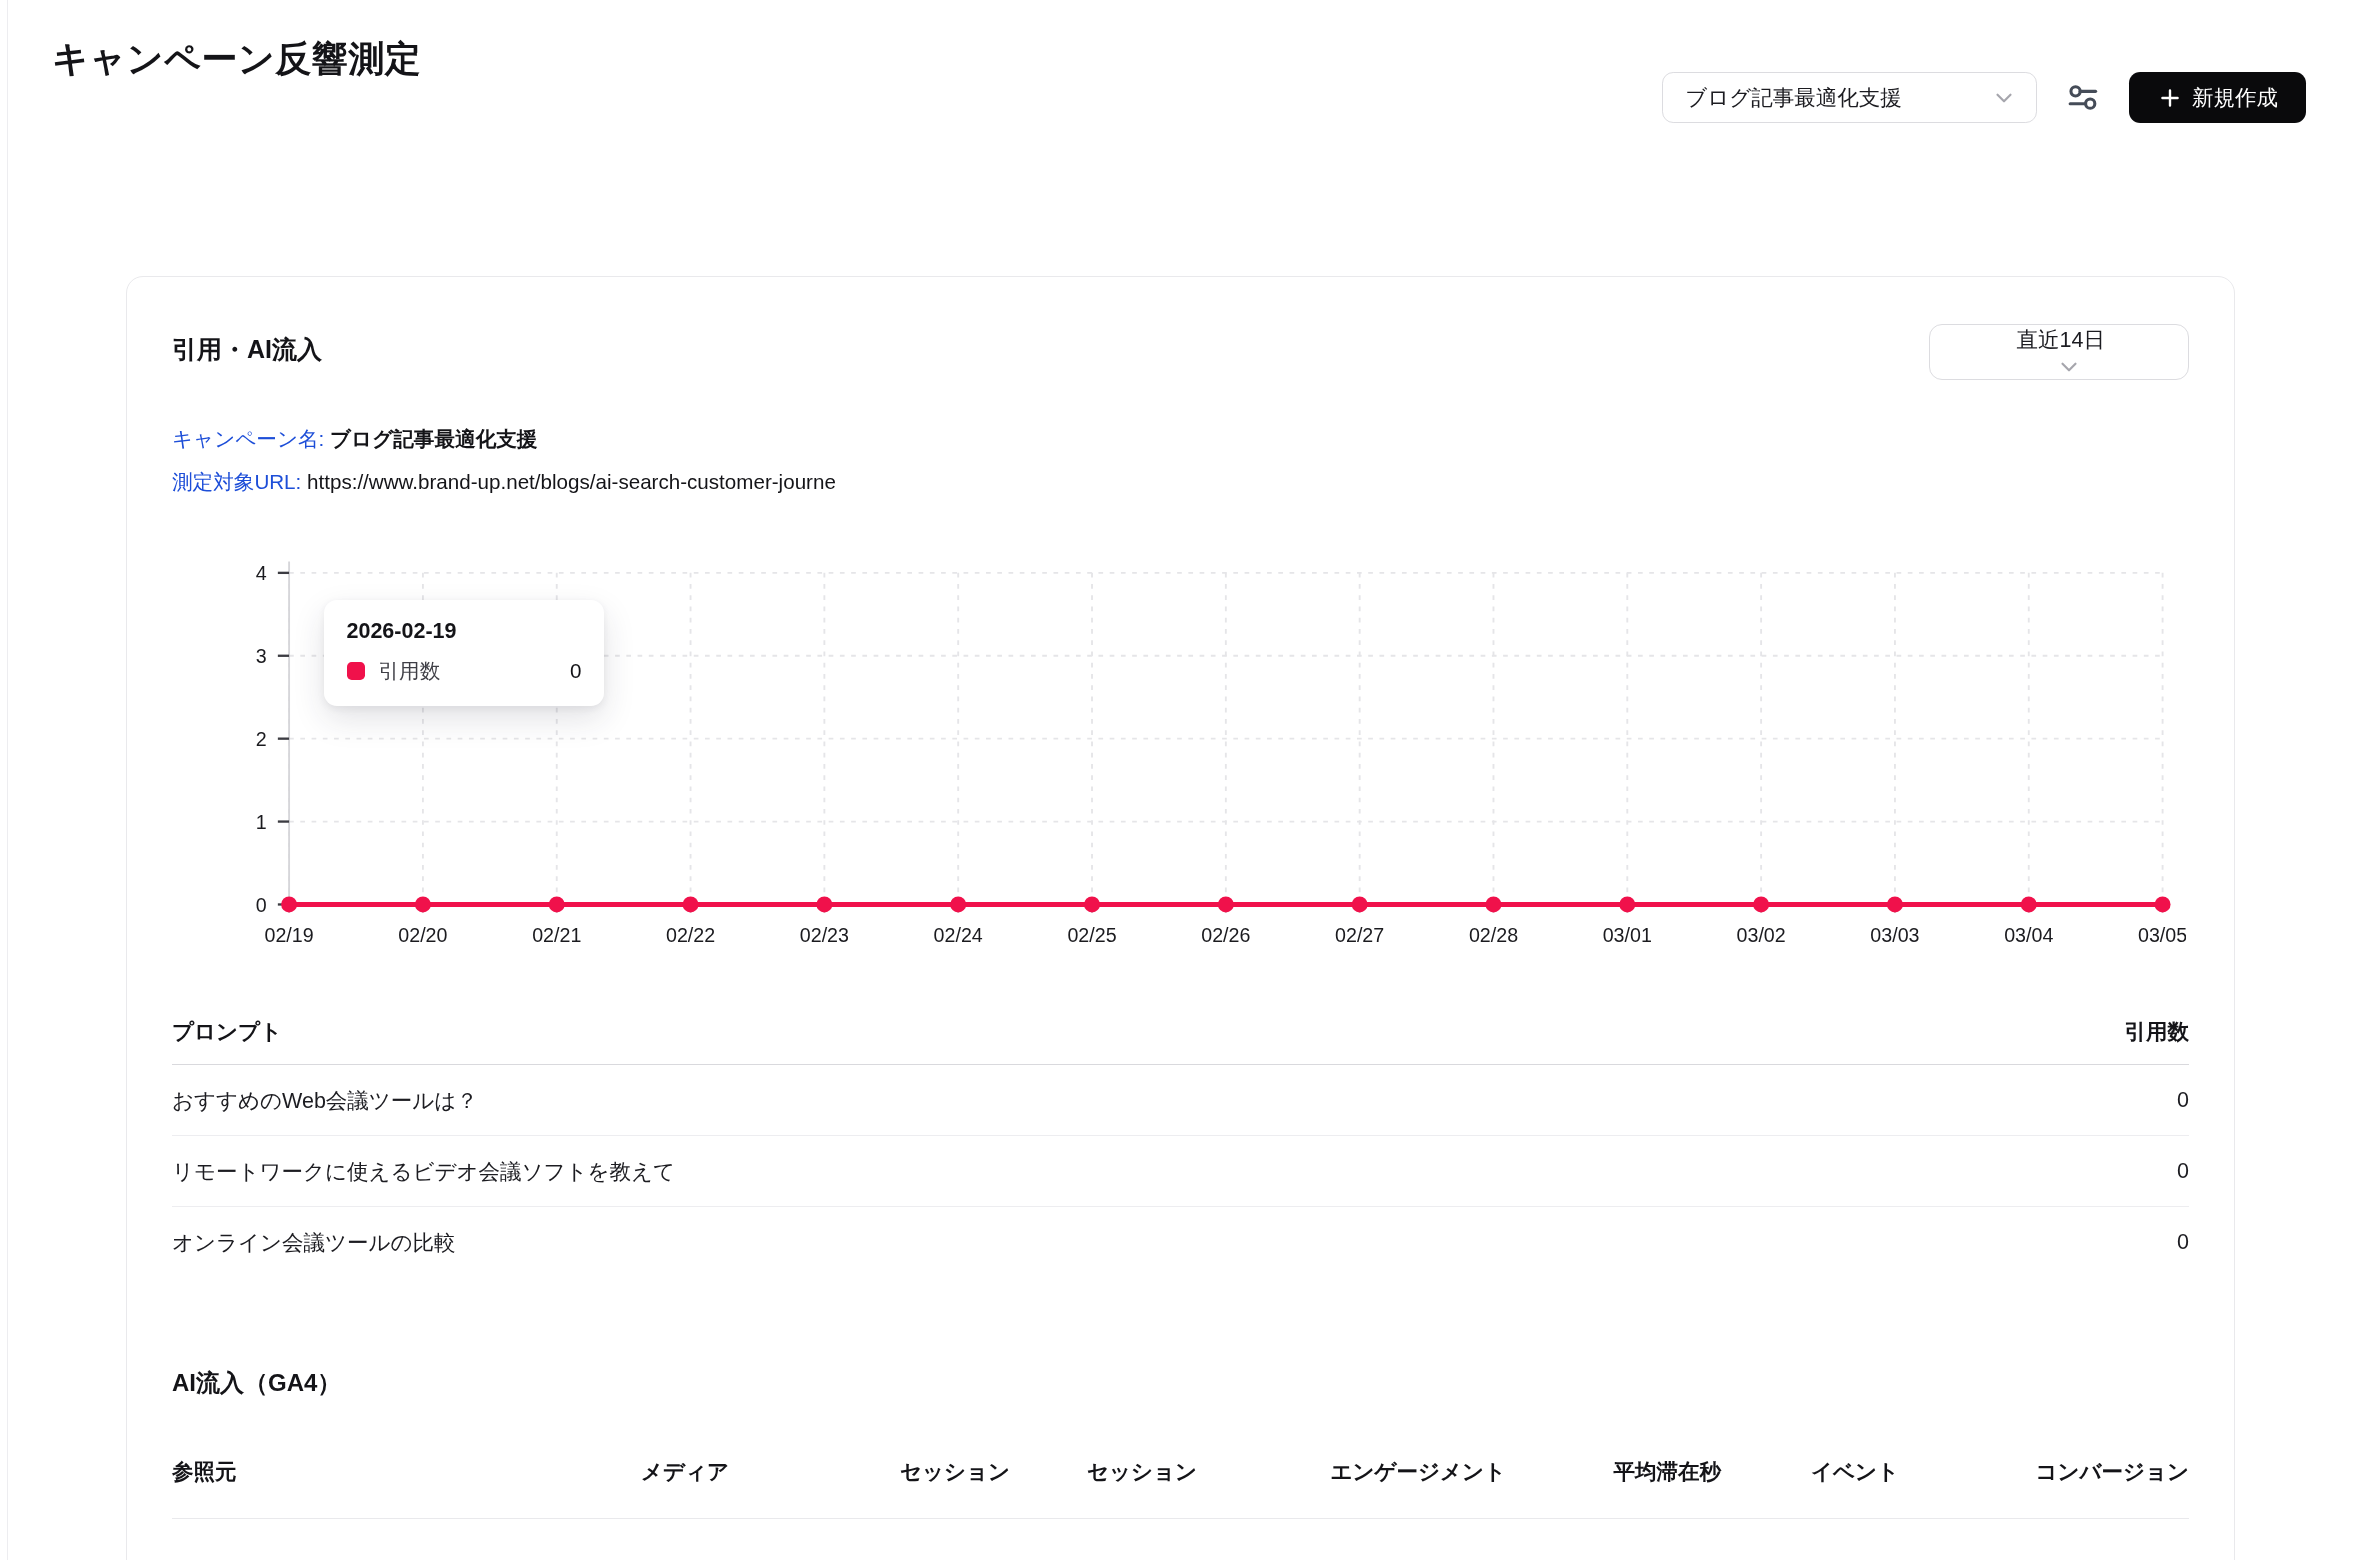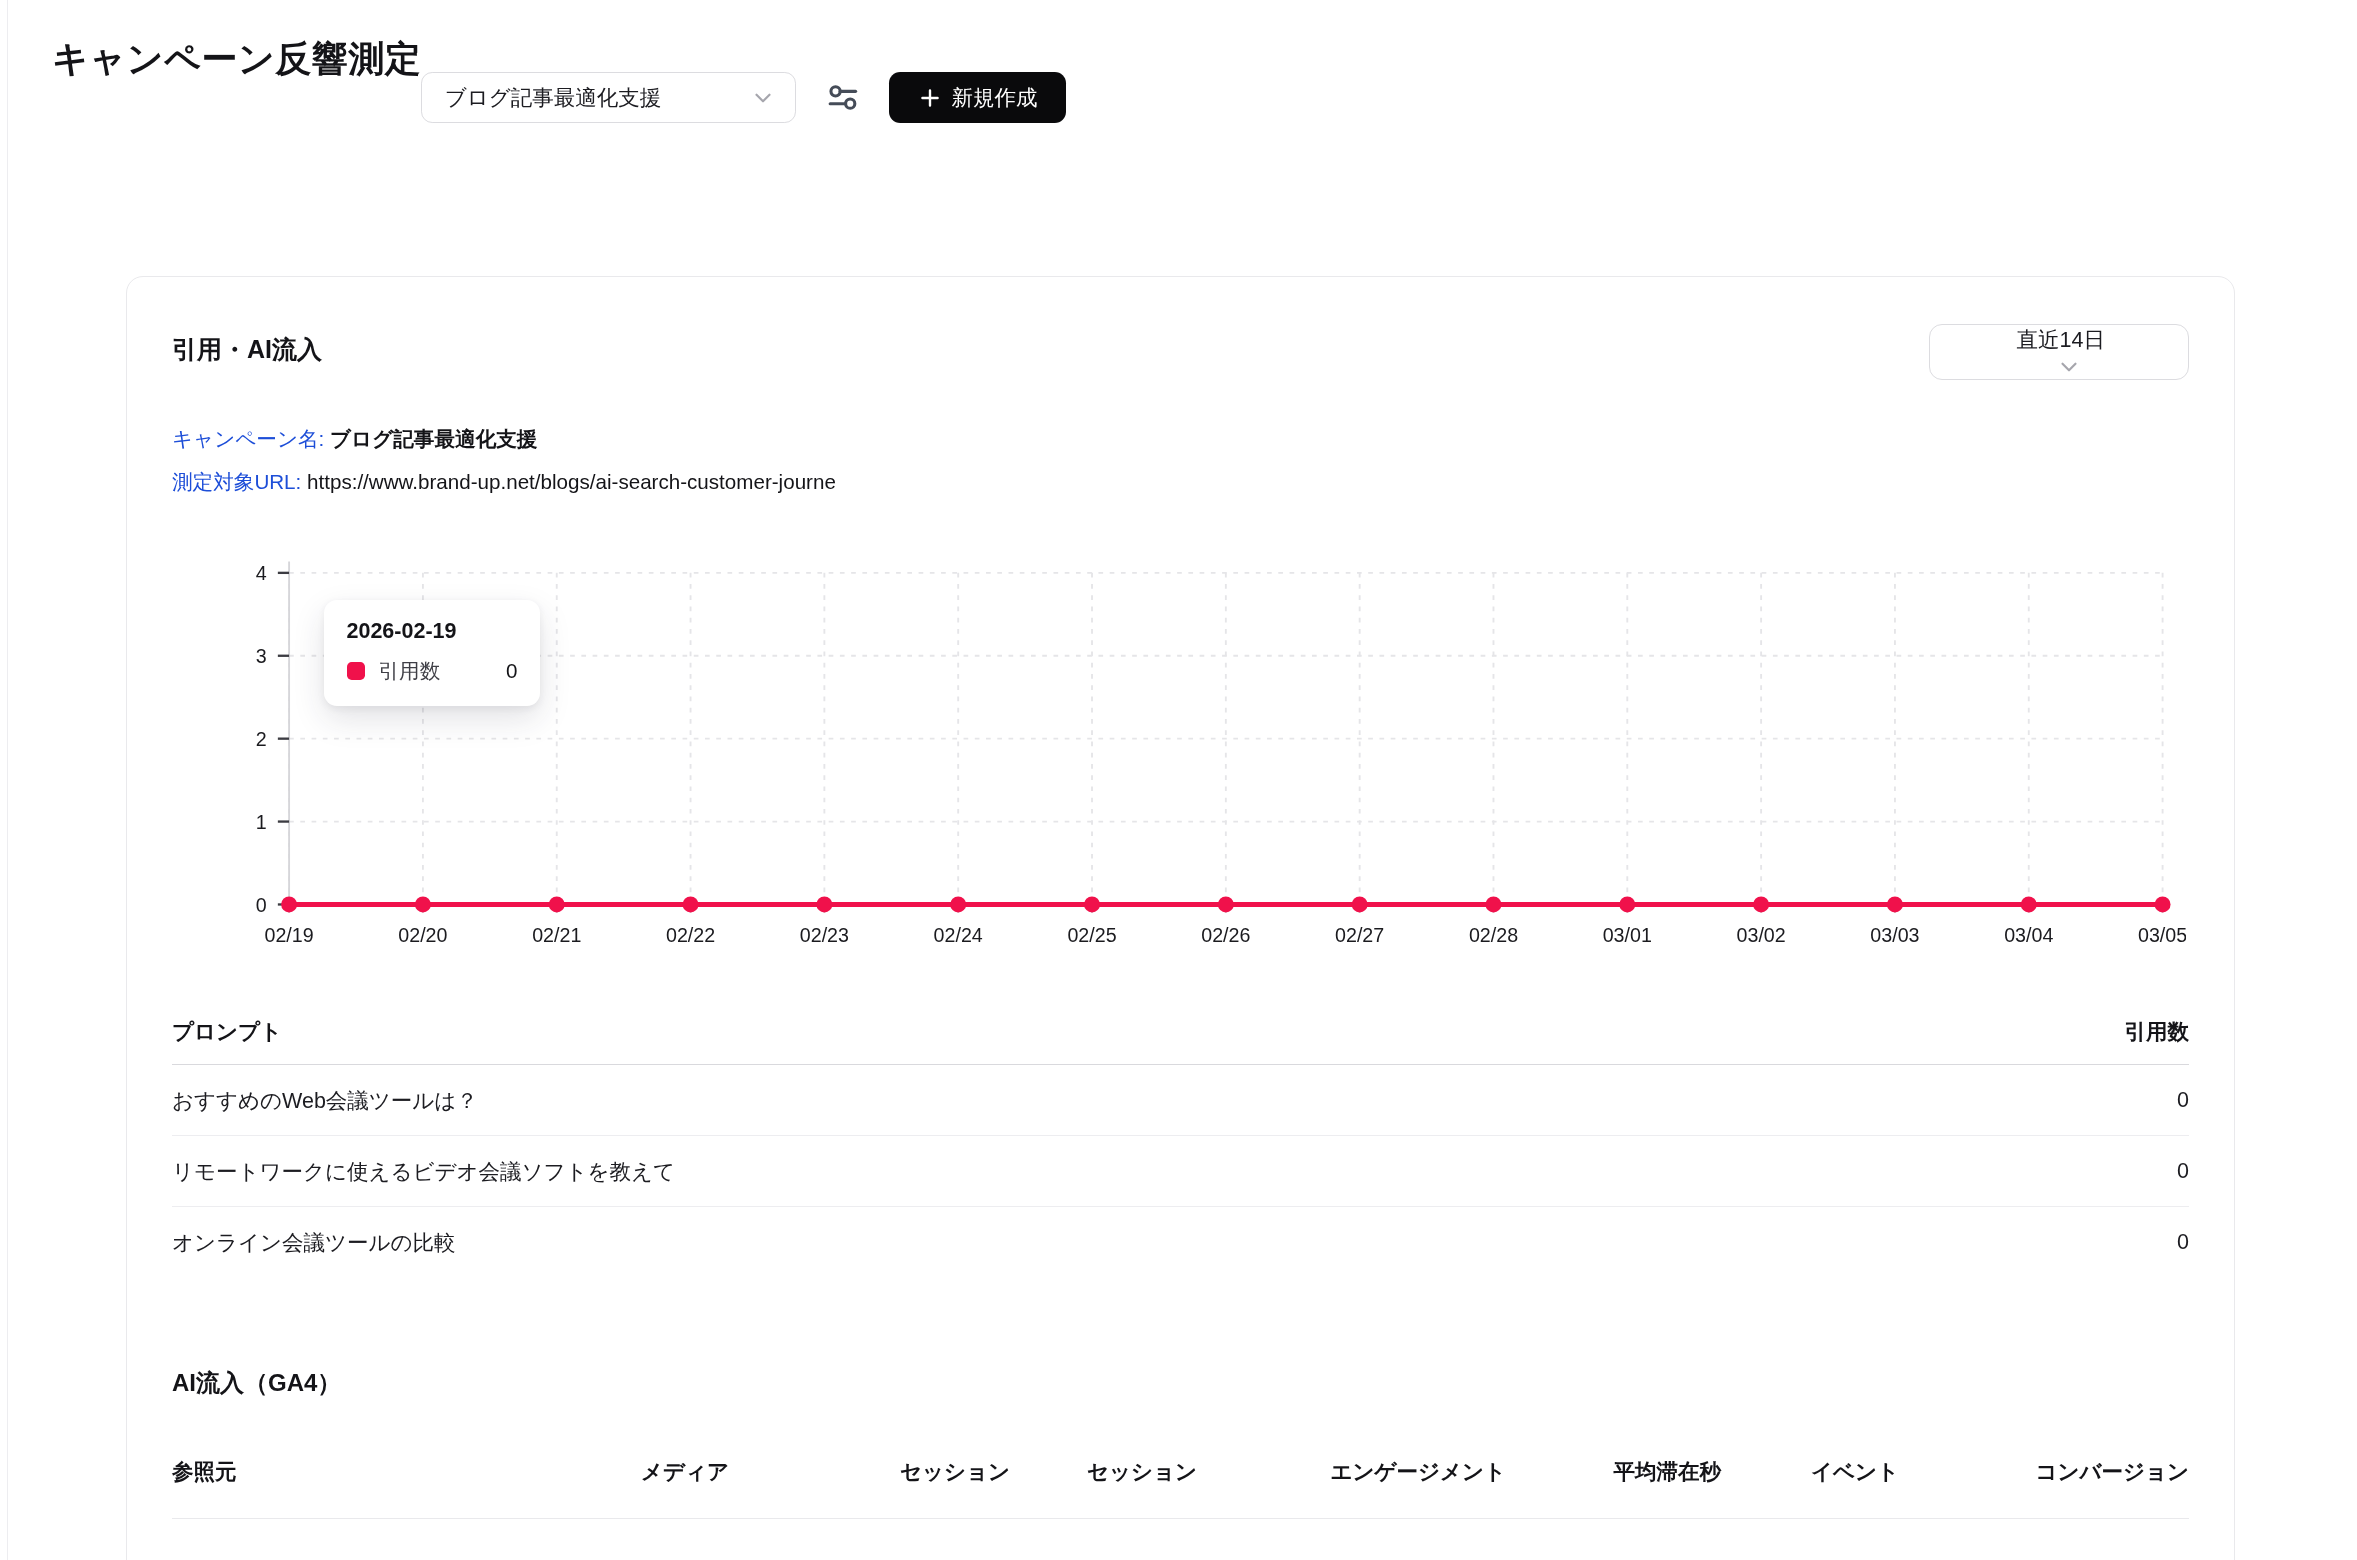--- a/index.html
+++ b/index.html
@@ -5,21 +5,21 @@
   html,body{margin:0;padding:0;}
   body{
     width:2357px;height:1561px;overflow:hidden;position:relative;
     background:#ffffff;color:#18181b;
     font-family:"Liberation Sans","DejaVu Sans",sans-serif;
     -webkit-font-smoothing:antialiased;
   }
   .left-divider{position:absolute;left:6.6px;top:0;width:1.9px;height:100%;background:#ededf0;}
 
   
-  .page-header{display:flex;justify-content:flex-start;align-items:flex-start;padding:36px 51px 0 52px;}
+  .page-header{display:flex;justify-content:space-between;align-items:flex-start;padding:36px 51px 0 52px;}
   .page-title{font-size:36px;font-weight:700;line-height:45px;color:#141418;letter-spacing:0.5px;}
   .page-subtitle{margin-top:11.2px;font-size:20.6px;color:#555a63;}
   .header-controls{display:flex;align-items:center;gap:24px;margin-top:36px;}
   .select-box{
     display:flex;align-items:center;justify-content:space-between;
     border:1.9px solid #dcdce0;border-radius:11.2px;background:#fff;
     height:51px;box-sizing:border-box;padding:0 19px 0 22.5px;font-size:21.5px;color:#1c1c21;cursor:pointer;
   }
   .select-box .chev{flex:0 0 auto;margin-left:17px;}
   .campaign-select{min-width:375px;}
@@ -47,21 +47,21 @@
 
   
   .chart-wrap{position:relative;margin-top:37px;height:417px;}
   .chart-svg{display:block;width:2014px;height:417px;}
   .chart-svg .grid{stroke:#e5e5e8;stroke-width:2;stroke-dasharray:5 7;}
   .chart-svg .axis{stroke:#d6d6da;stroke-width:2;}
   .chart-svg .ytick{stroke:#3c3c42;stroke-width:2.5;}
   .chart-svg .xtick{stroke:#d6d6da;stroke-width:2;}
   .chart-svg text{fill:#1b1b1f;font-size:21px;font-family:"Liberation Sans","DejaVu Sans",sans-serif;}
   .tooltip{
-    position:absolute;left:152px;top:60px;width:216px;box-sizing:border-box;
+    position:absolute;left:152px;top:60px;width:280px;box-sizing:border-box;
     background:#fff;border-radius:13px;padding:19px 22.5px 20.6px;
     box-shadow:0 13px 32px rgba(40,40,60,.13),0 2.8px 7.5px rgba(40,40,60,.07);
   }
   .tooltip-date{font-size:21.5px;font-weight:700;color:#141418;}
   .tooltip-row{display:flex;align-items:center;margin-top:13px;}
   .tooltip-swatch{width:18px;height:18px;border-radius:4.7px;flex:0 0 auto;}
   .tooltip-series{margin-left:14px;font-size:20.6px;color:#3f3f46;}
   .tooltip-value{margin-left:auto;font-size:20.6px;color:#141418;}
 
   

